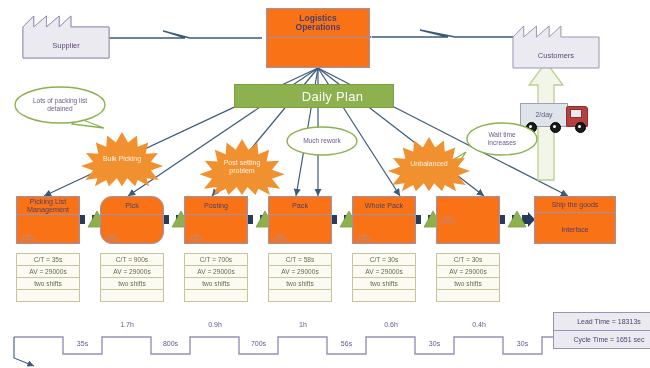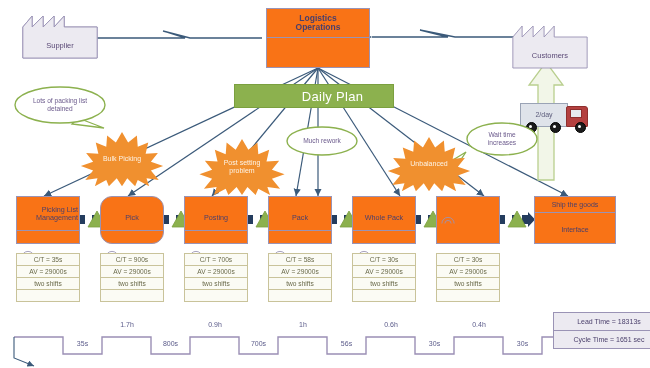--- a/index.html
+++ b/index.html
@@ -8,21 +8,21 @@
     background:#ffffff;
     font-family:"Liberation Sans", sans-serif;
     overflow:hidden;
     position:relative;
   }
   #canvas{position:absolute;left:0;top:0;width:650px;height:368px;}
   .abs{position:absolute;box-sizing:border-box;}
 
   
   .factory{
-    width:76px;height:46px;
+    width:88px;height:46px;
   }
   .factory .fshape{
     position:absolute;left:0;top:0;width:100%;height:100%;
   }
   .factory .flabel{
     position:absolute;left:0;right:0;bottom:9px;
     text-align:center;font-size:7.5px;color:#5b4a77;
   }
 
   
@@ -32,21 +32,21 @@
   .vsm-box .hdr{
     border-bottom:1px solid #9a93b5;
     text-align:center;color:#4a3f6b;
     display:flex;align-items:center;justify-content:center;
     line-height:1.1;
   }
   .vsm-box .bdy{position:relative;width:100%;}
 
   
   .proc{width:64px;height:48px;font-size:7.2px;}
-  .proc .hdr{height:17px;font-size:7.2px;padding:8px 1px;align-items:flex-end;}
+  .proc .hdr{height:17px;font-size:7.2px;padding:0 1px;}
   .proc .bdy{height:30px;}
   .op-icon{position:absolute;left:4px;bottom:3px;width:14px;height:8px;}
 
   
   .databox{
     width:64px;border:1px solid #c9c39a;background:#fbfbf4;
     font-size:6.6px;color:#6a6a4a;text-align:center;
   }
   .databox .drow{
     height:11px;line-height:11px;border-bottom:1px solid #c9c39a;

